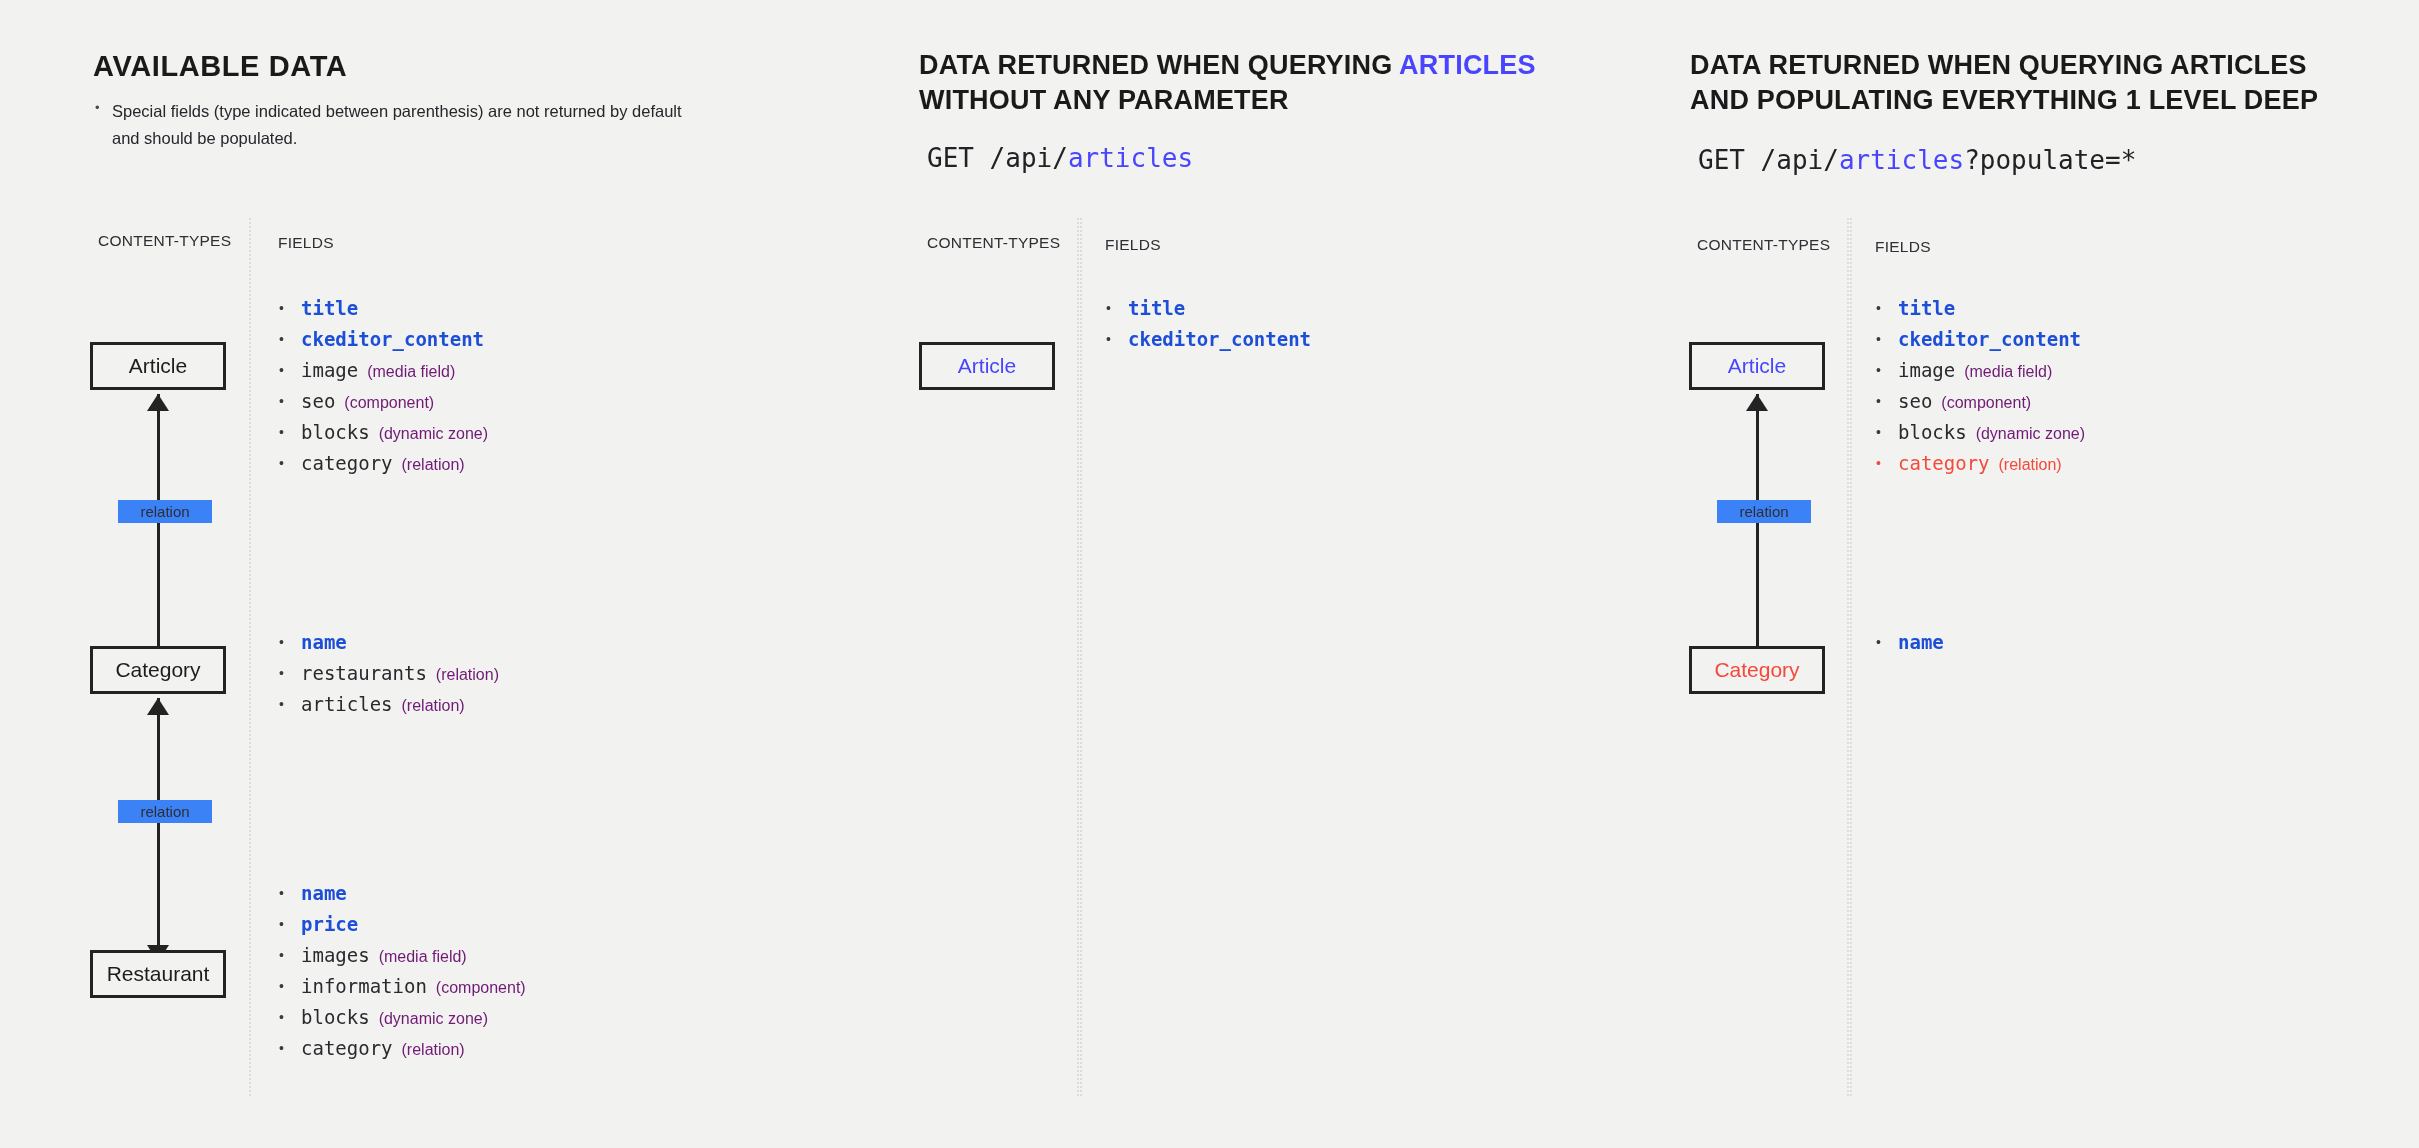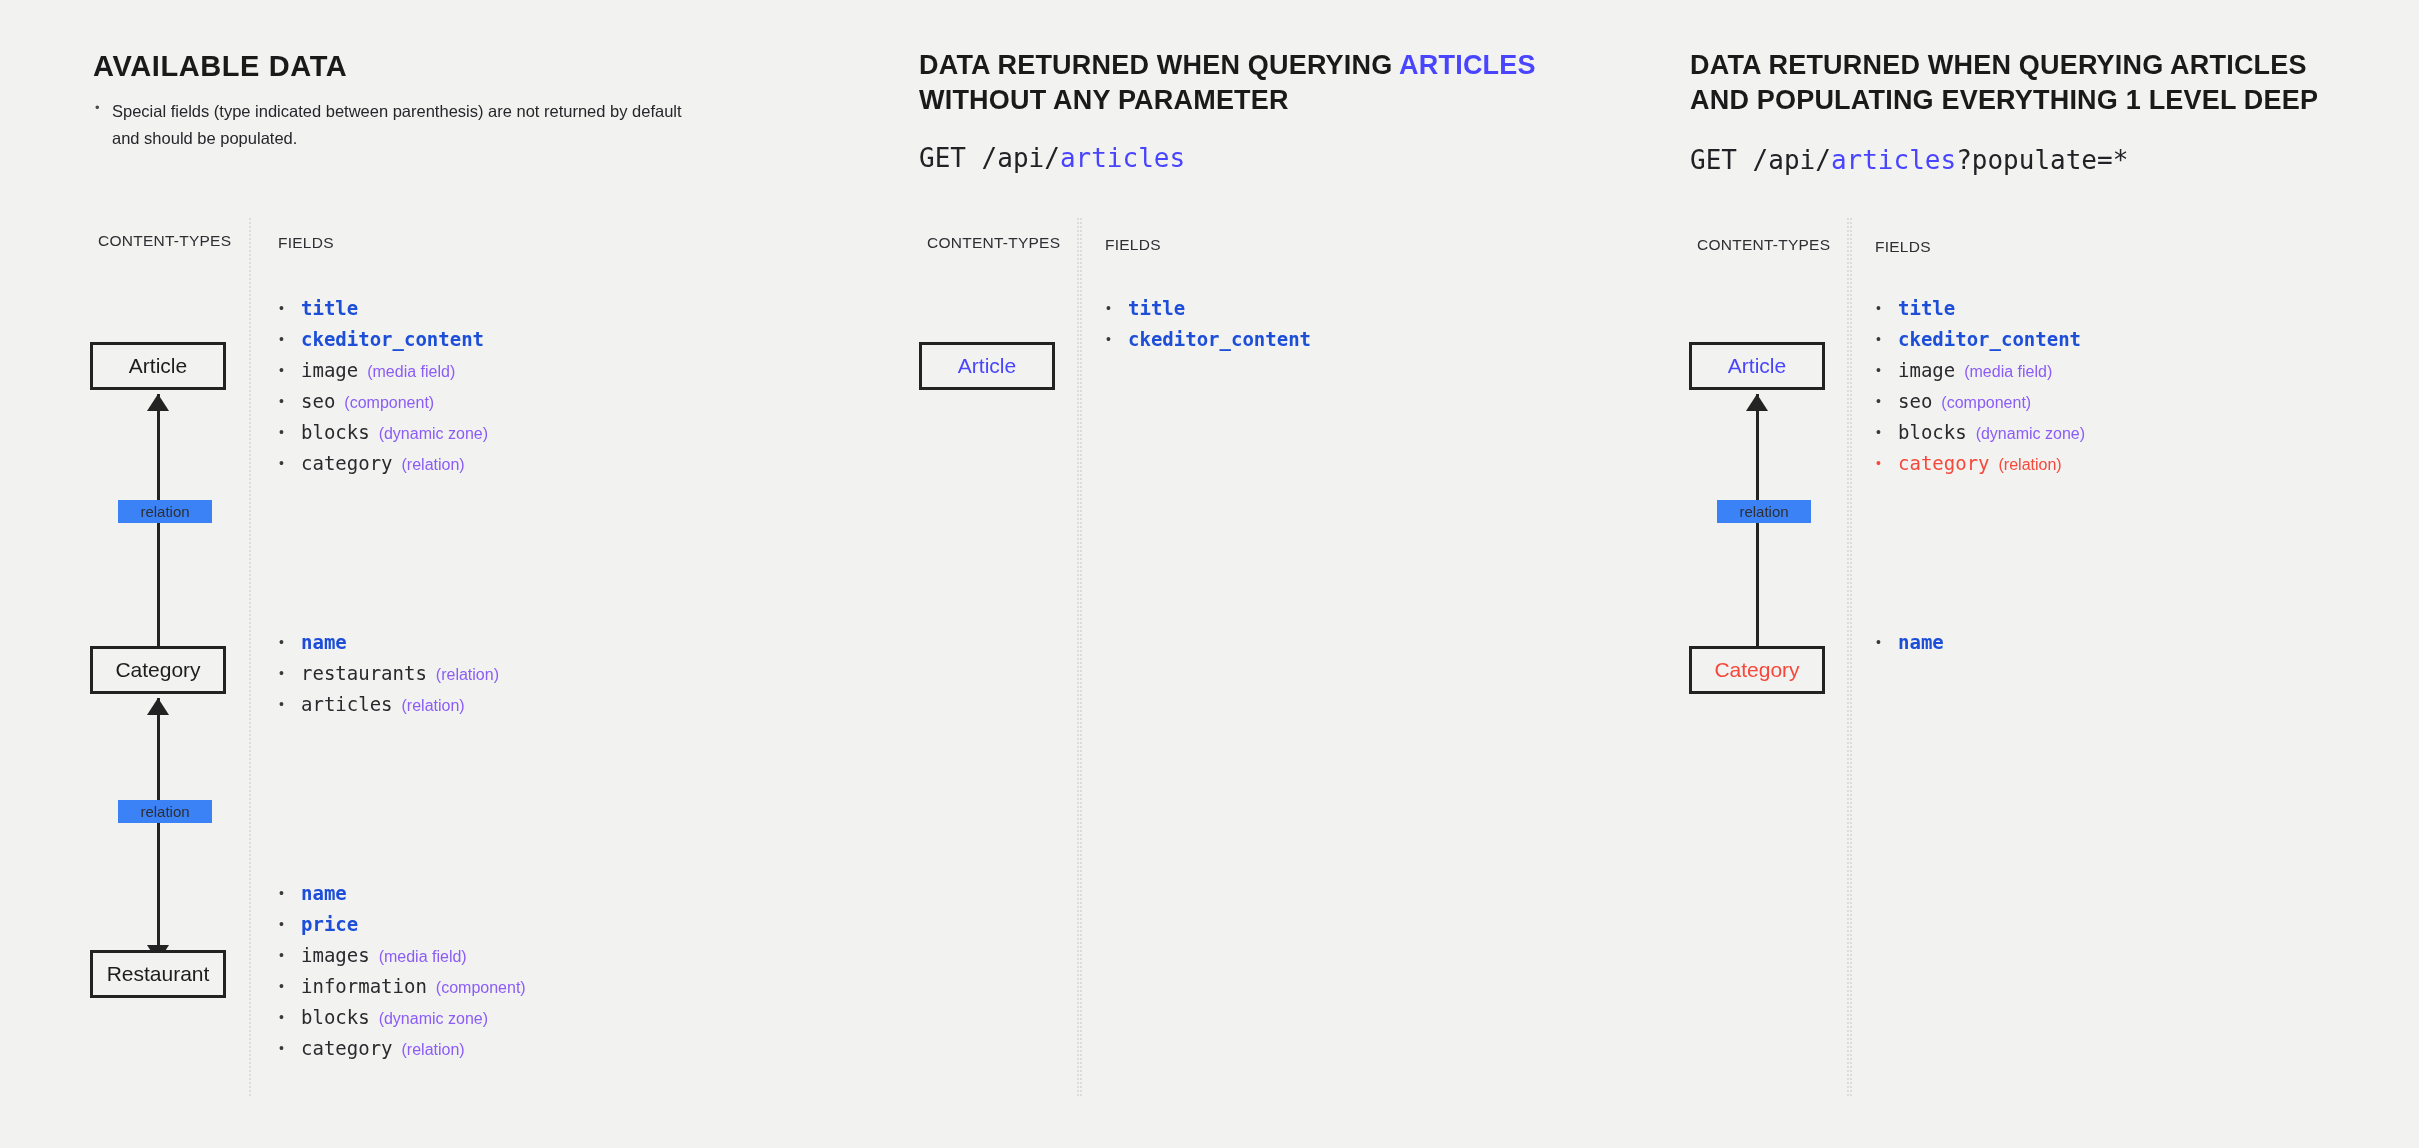--- a/index.html
+++ b/index.html
@@ -78,20 +78,21 @@
   .intro b { font-weight: bold; }
 
   
   .getline {
     position: absolute;
     font-family: "DejaVu Sans Mono", monospace;
     font-size: 26px;
     letter-spacing: 0px;
     color: #222226;
     white-space: pre;
+    margin-left: 8px;
   }
   .getline .hl { color: #4945ff; }
 
   
   .collabel {
     position: absolute;
     font-size: 15.5px;
     letter-spacing: 0.25px;
     color: #2e2e33;
   }
@@ -162,21 +163,21 @@
     font-size: 19px;
     color: #2a2a2e;
   }
   .field.bold .fname {
     font-weight: bold;
     color: #1d4ed8;
   }
   .field .ftype {
     font-family: "Liberation Sans", sans-serif;
     font-size: 16px;
-    color: #8b5cf6;
+    color: #701a75;
     margin-left: 9px;
   }
   .field.red::before { color: #f5483a; }
   .field.red .fname  { color: #f5483a; }
   .field.red .ftype  { color: #f5483a; }
 
   
   .inner-sep {
     position: absolute;
     width: 0;

